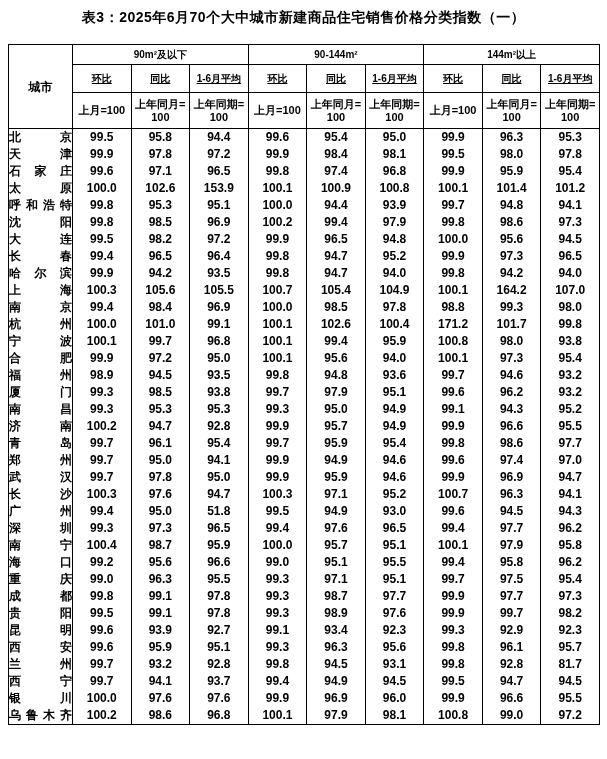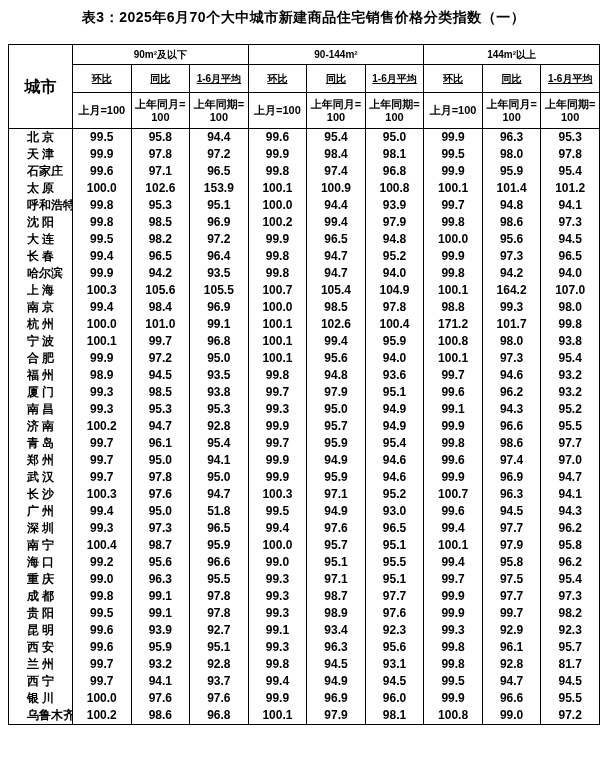--- a/index.html
+++ b/index.html
@@ -33,39 +33,39 @@
     font-weight: bold;
     text-align: center;
     vertical-align: middle;
     padding: 1px 2px;
     word-break: break-all;
     line-height: 14px;
   }
   tr.group-row th { height: 20px; }
   tr.metric-row th { height: 28px; text-decoration: underline; }
   tr.base-row th { height: 36px; font-size: 11px; line-height: 13px; }
-  th.city-head { font-size: 16px; }
+  th.city-head { font-size: 12px; }
   tbody td {
     border-left: 1px solid #000;
     border-right: 1px solid #000;
     border-top: none;
     border-bottom: none;
     font-size: 12px;
     font-weight: bold;
     text-align: center;
     height: 17px;
     line-height: 17px;
     padding: 0;
     white-space: nowrap;
     overflow: hidden;
   }
   tbody td.city {
     text-align: justify;
     text-align-last: justify;
-    padding: 0 18px;
+    padding: 0 0;
   }
 </style>
 </head>
 <body>
 
 <div class="title">表3：2025年6月70个大中城市新建商品住宅销售价格分类指数（一）</div>
 
 <table>
   <colgroup>
     <col class="city-col">

